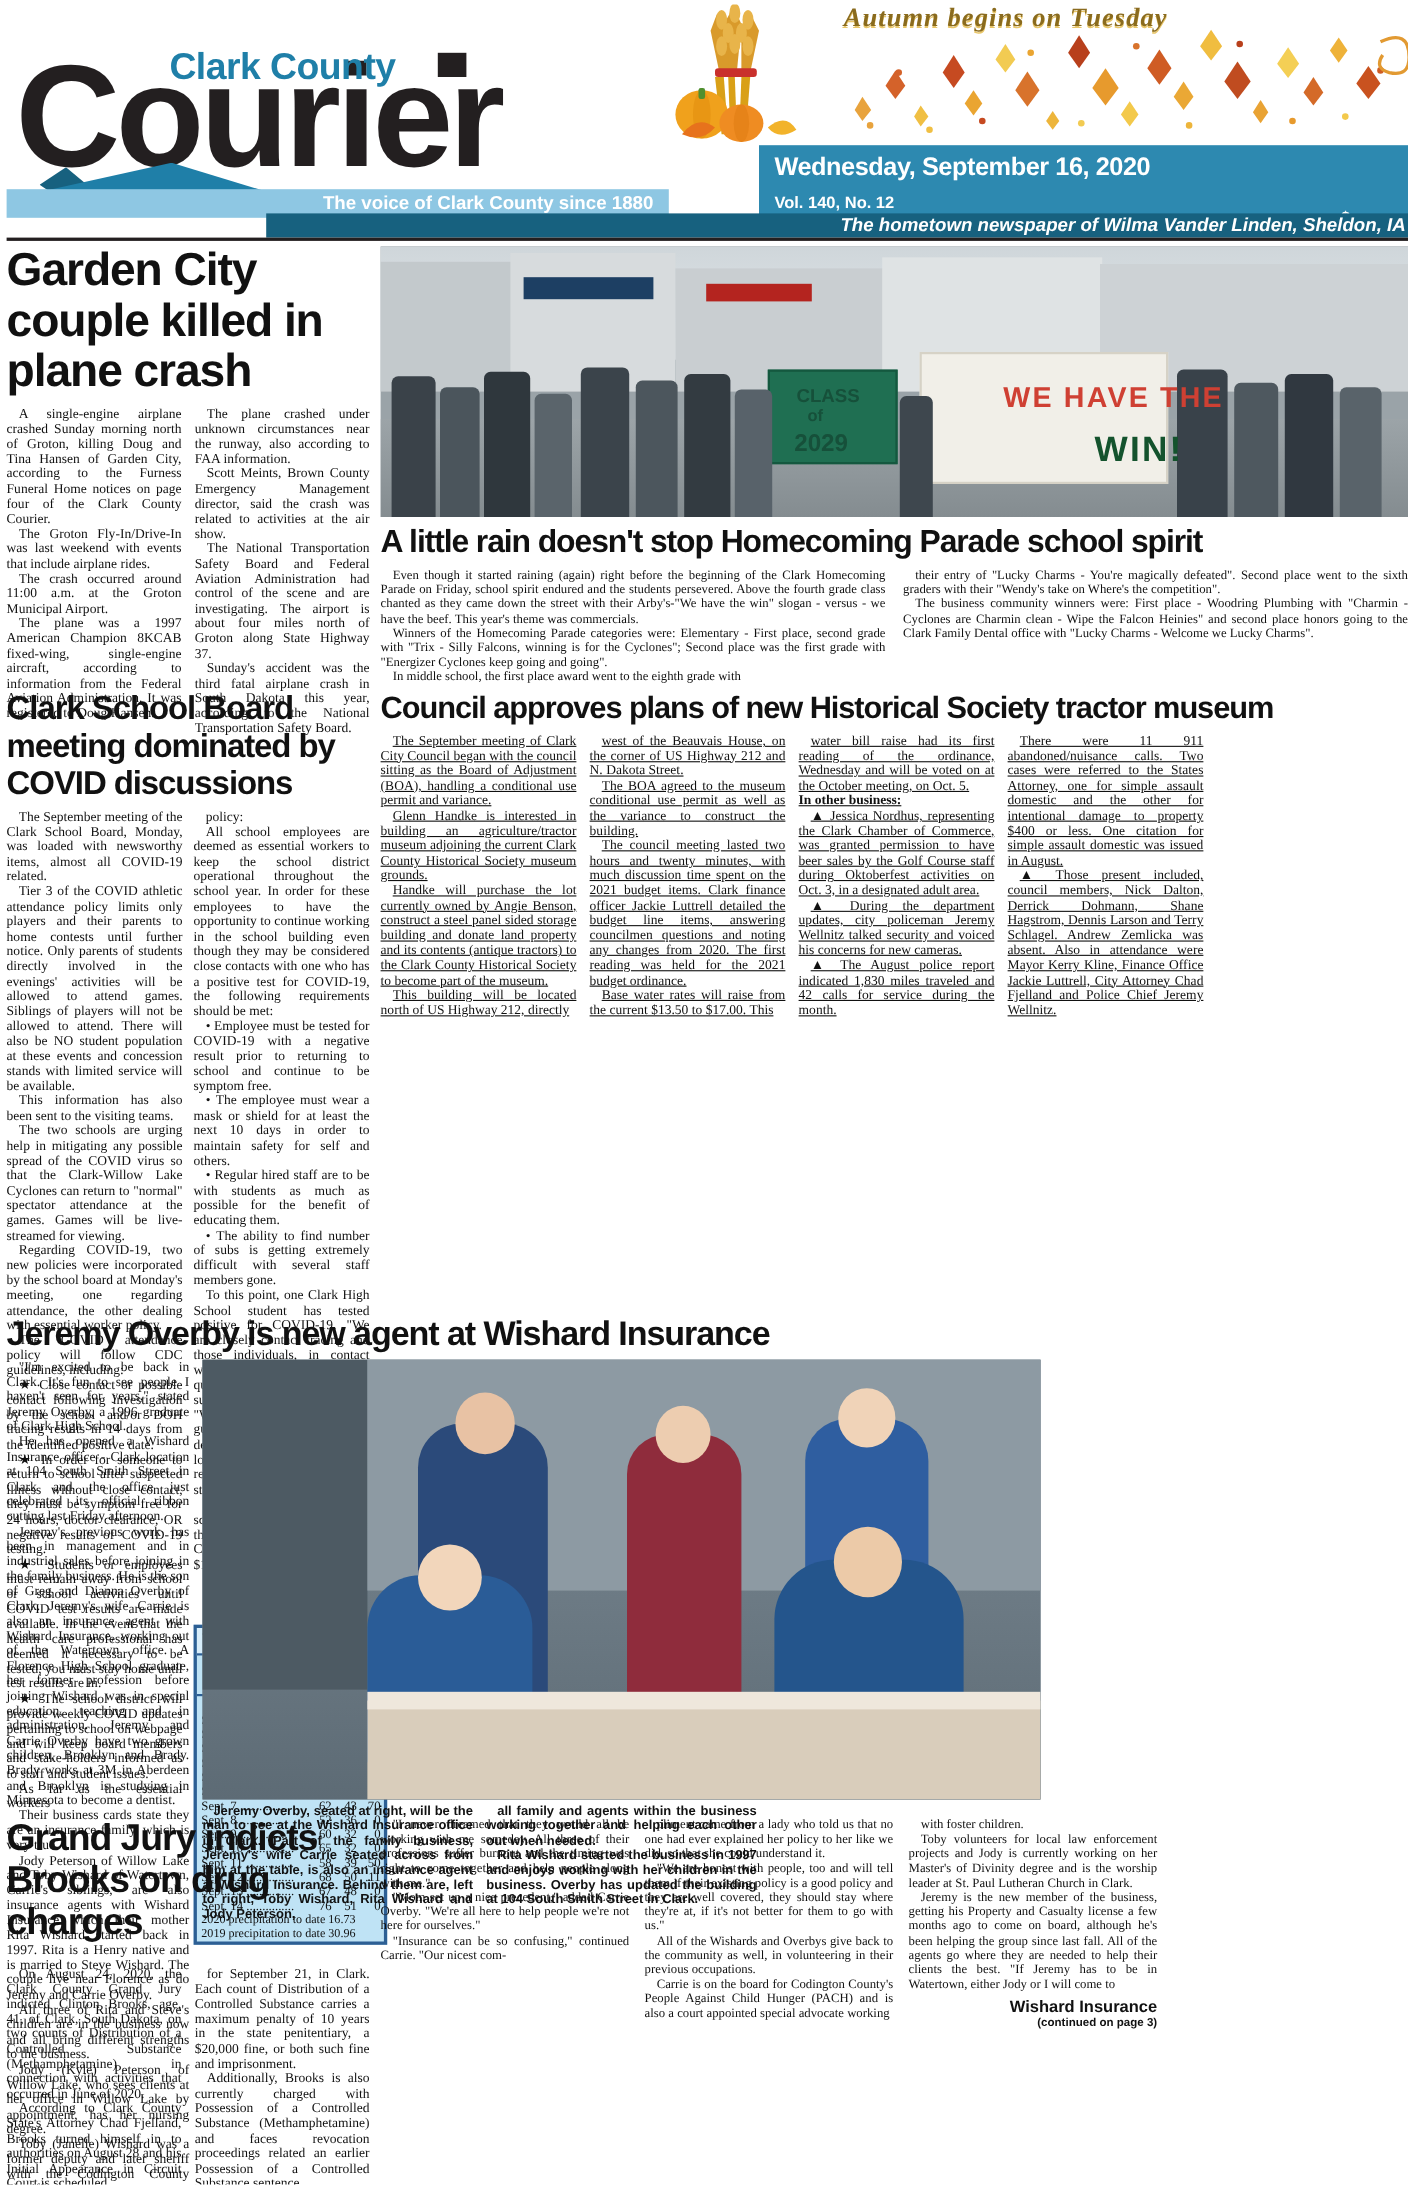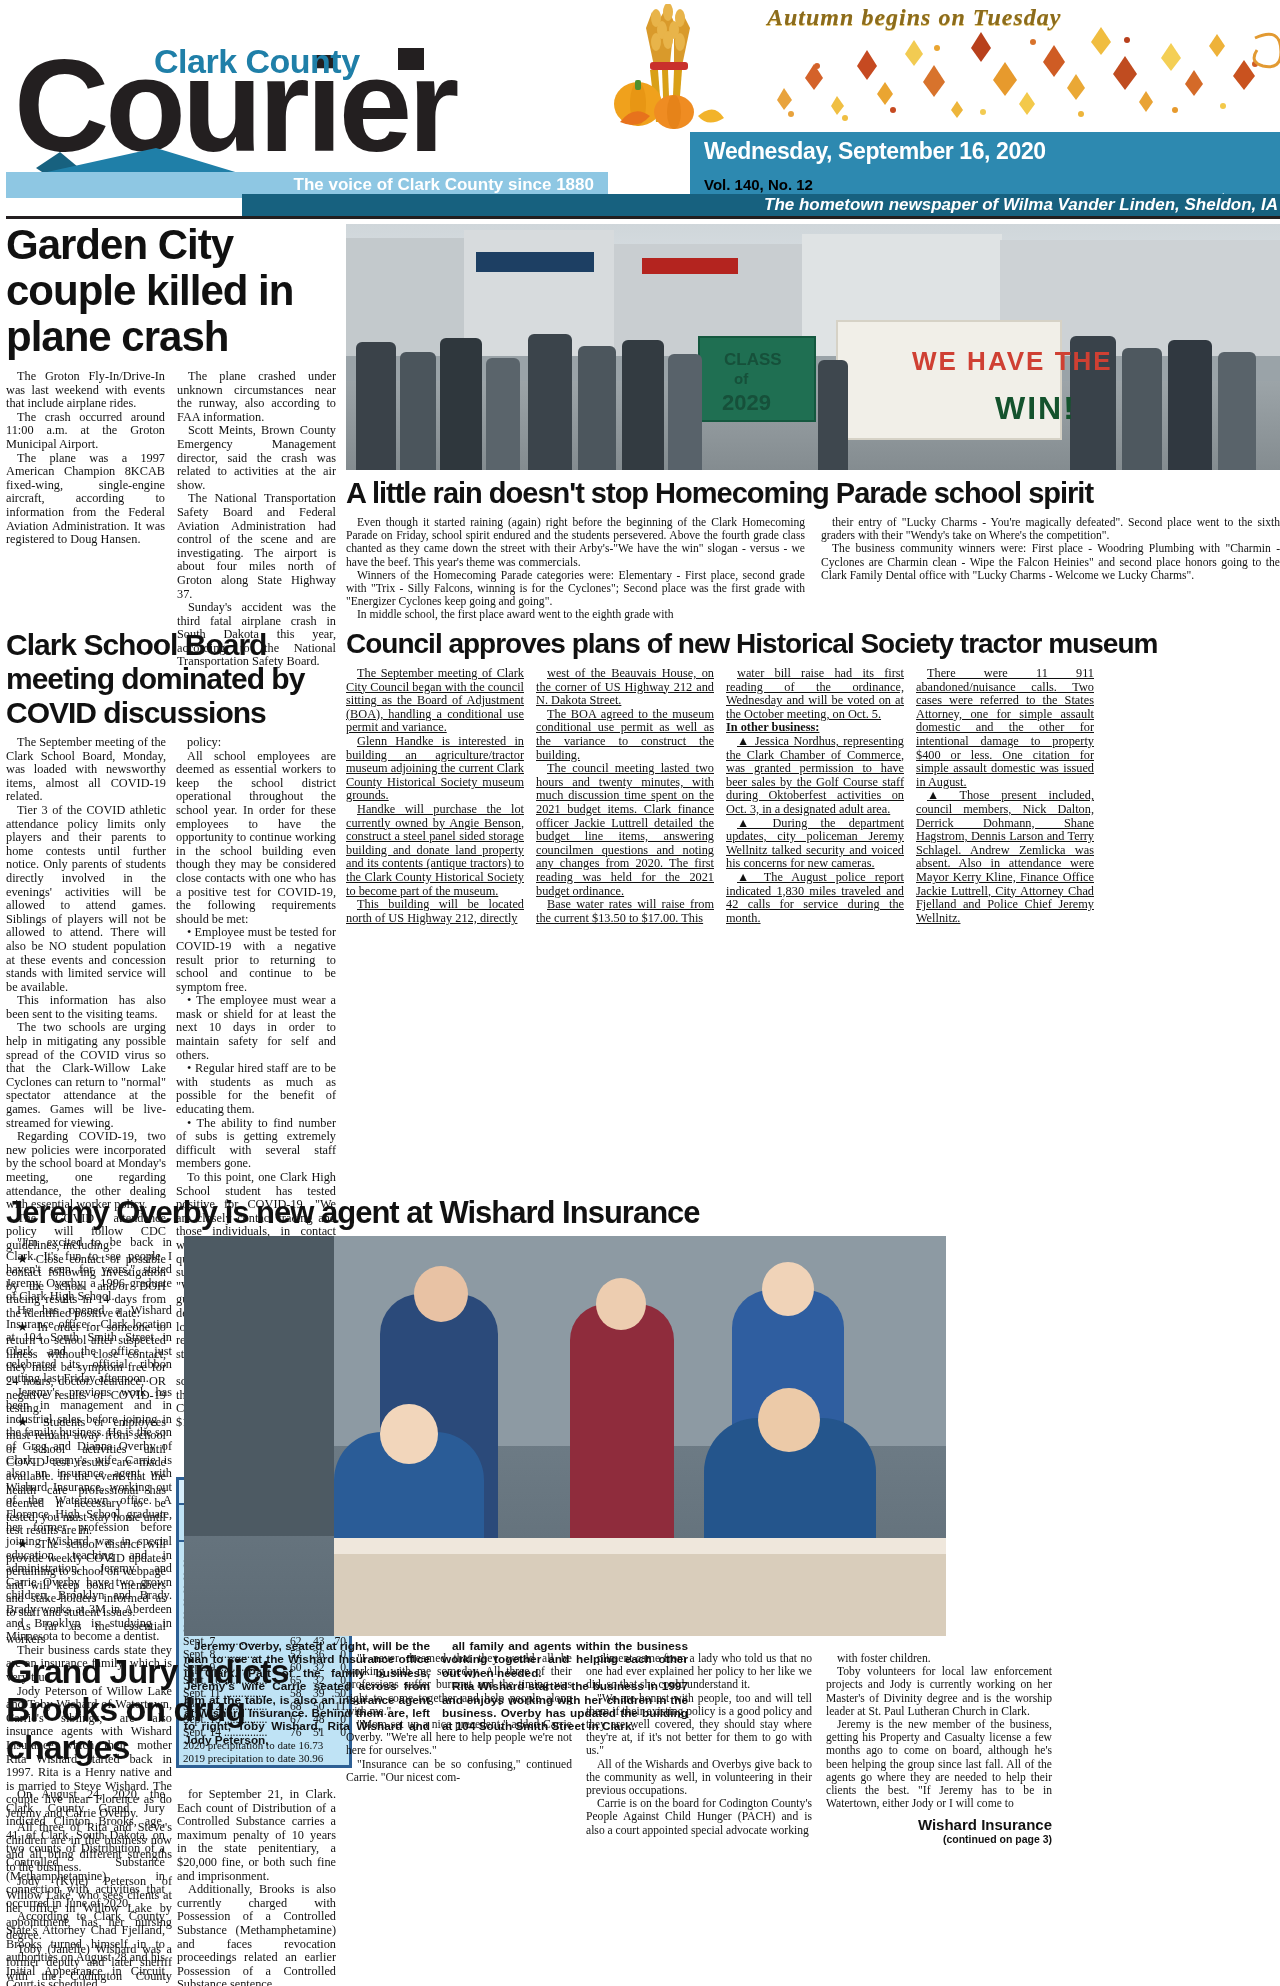--- a/index.html
+++ b/index.html
@@ -70,21 +70,21 @@
     background:#2d89b0;
   }
   .date-main {
     position:absolute; left:14px; top:6px;
     font-family:Liberation Sans, sans-serif; font-weight:bold;
     font-size:23px; color:#ffffff; letter-spacing:-0.4px;
   }
   .date-vol {
     position:absolute; left:14px; top:44px;
     font-family:"Liberation Sans", sans-serif; font-weight:bold;
-    font-size:15px; color:#000000;
+    font-size:15px; color:#ffffff;
   }
   .date-web {
     position:absolute; left:14px; top:68px;
     font-family:"Liberation Sans", sans-serif;
     font-size:15px; color:#ffffff;
   }
   .price {
     position:absolute; right:10px; top:58px;
     font-family:"Liberation Sans", sans-serif; font-weight:bold;
     font-size:25px; color:#ffffff;
@@ -316,20 +316,21 @@
     </div>
     <div class="mast-rule"></div>
   </div>
 
   <div class="sec-top">
 
     <div class="col-lead">
       <div class="hl hl-xl lead-head">Garden City couple killed in plane crash</div>
       <div class="lead-cols">
         <div class="body-serif">
+          <p>A single-engine airplane crashed Sunday morning north of Groton, killing Doug and Tina Hansen of Garden City, according to the Furness Funeral Home notices on page four of the Clark County Courier.</p>
           <p>The Groton Fly-In/Drive-In was last weekend with events that include airplane rides.</p>
           <p>The crash occurred around 11:00 a.m. at the Groton Municipal Airport.</p>
           <p>The plane was a 1997 American Champion 8KCAB fixed-wing, single-engine aircraft, according to information from the Federal Aviation Administration. It was registered to Doug Hansen.</p>
         </div>
         <div class="body-serif">
           <p>The plane crashed under unknown circumstances near the runway, also according to FAA information.</p>
           <p>Scott Meints, Brown County Emergency Management director, said the crash was related to activities at the air show.</p>
           <p>The National Transportation Safety Board and Federal Aviation Administration had control of the scene and are investigating. The airport is about four miles north of Groton along State Highway 37.</p>
           <p>Sunday's accident was the third fatal airplane crash in South Dakota this year, according to the National Transportation Safety Board.</p>
         </div>

